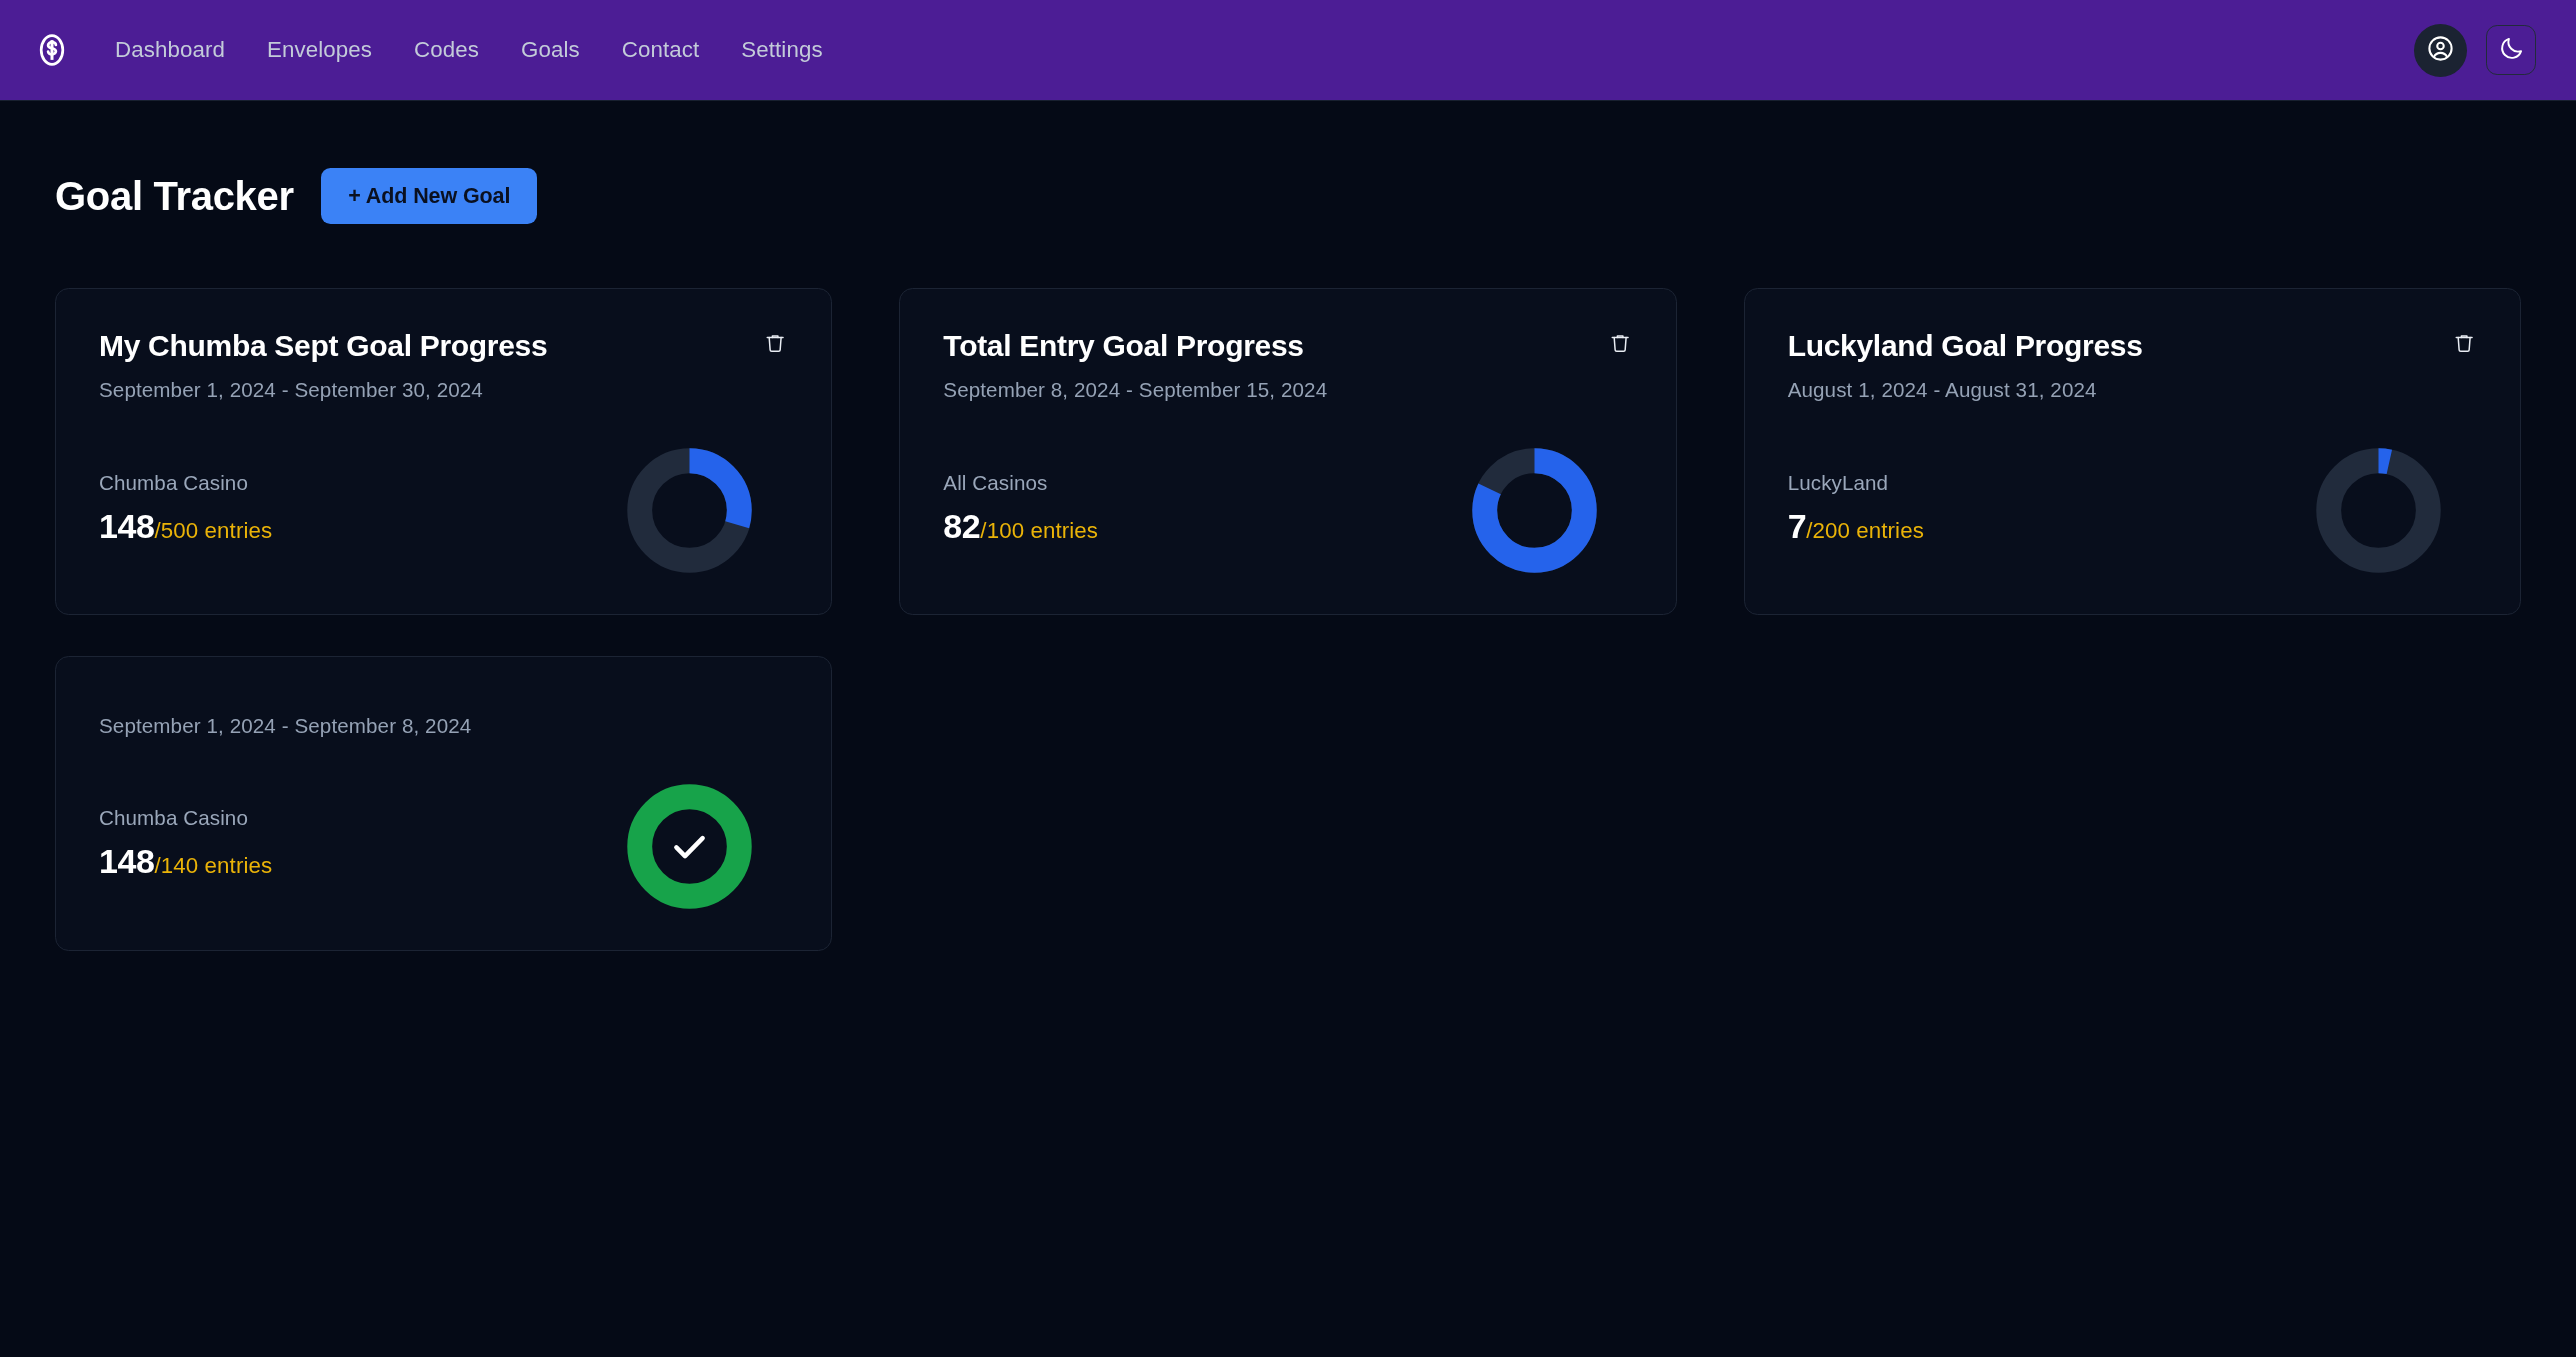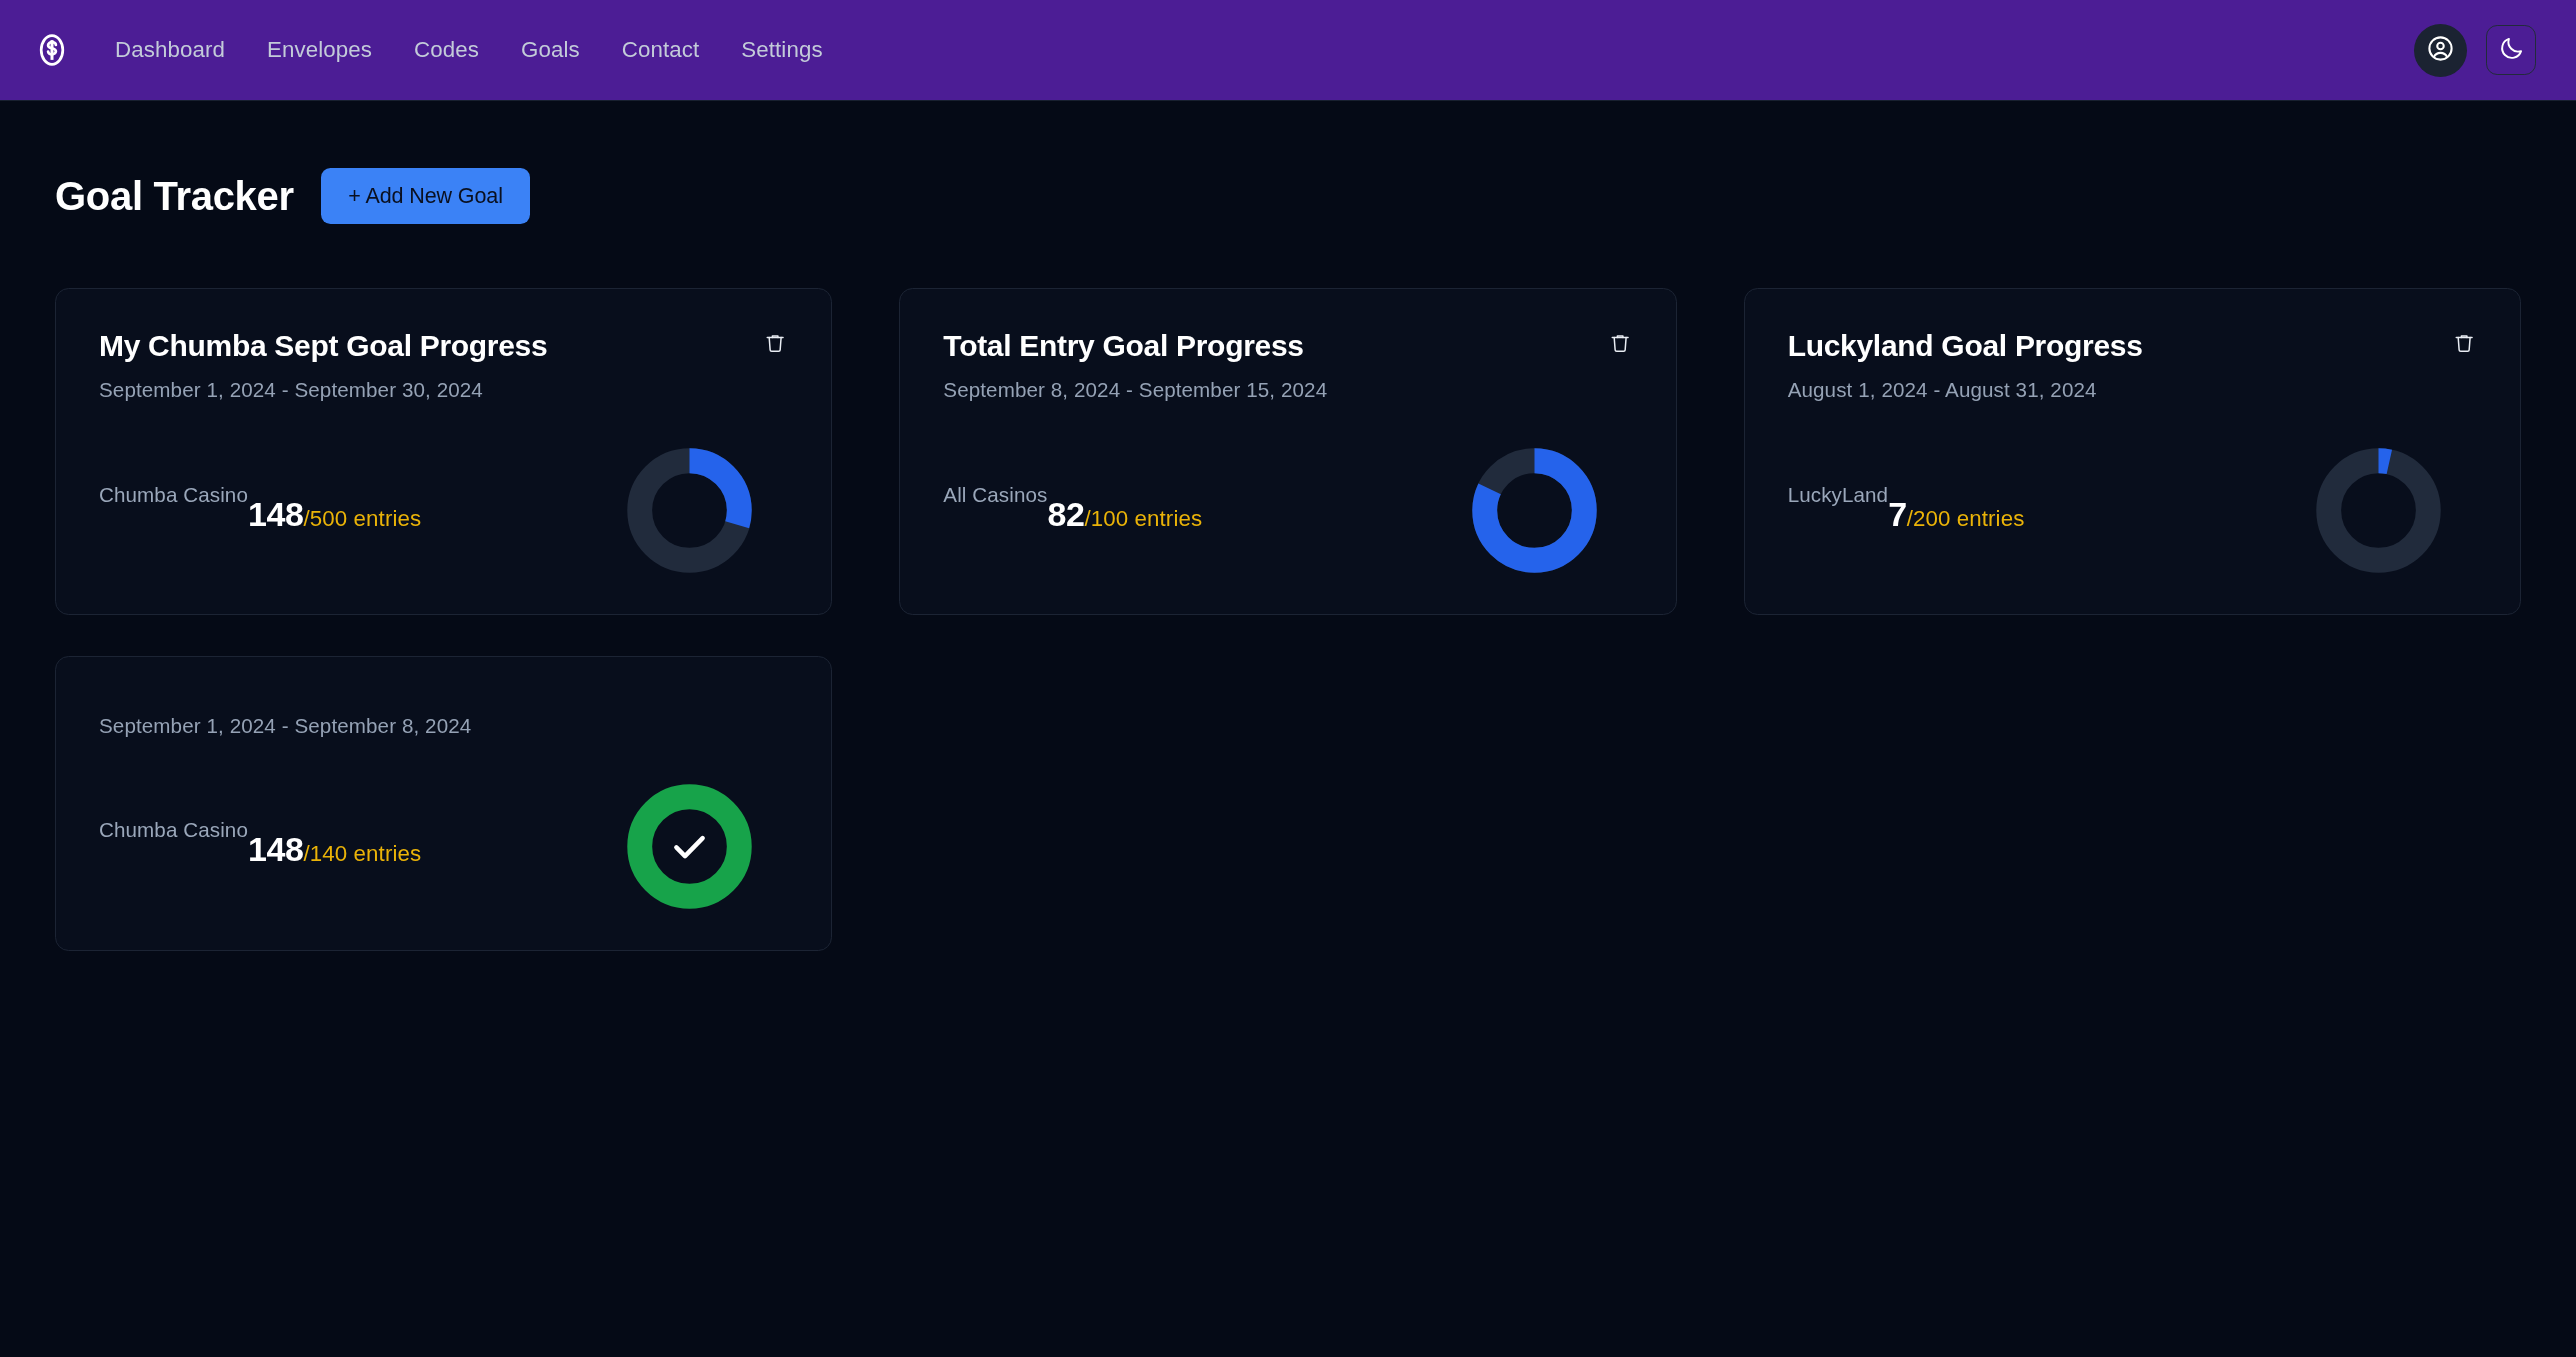--- a/index.html
+++ b/index.html
@@ -97,21 +97,21 @@
     font-size: 40px;
     font-weight: bold;
     color: #ffffff;
     letter-spacing: -0.3px;
   }
 
   .add-goal-btn {
     background: #3b82f6;
     color: #0a1020;
     font-size: 21.5px;
-    font-weight: normal;
+    font-weight: bold;
     border: none;
     border-radius: 9.5px;
     padding: 15.5px 27px;
     cursor: pointer;
     font-family: "Liberation Sans", sans-serif;
     letter-spacing: -0.1px;
   }
 
   
   .cards-grid {
@@ -166,20 +166,21 @@
   .card-body {
     margin-top: 43px;
     display: flex;
     align-items: center;
     justify-content: space-between;
     flex: 1;
   }
 
   .stat-block {
     display: flex;
+    flex-direction: column;
     justify-content: space-between;
     padding-bottom: 5.2px;
   }
 
   .stat-label {
     font-size: 20.6px;
     color: #9aa7ba;
     letter-spacing: 0.1px;
   }
 

